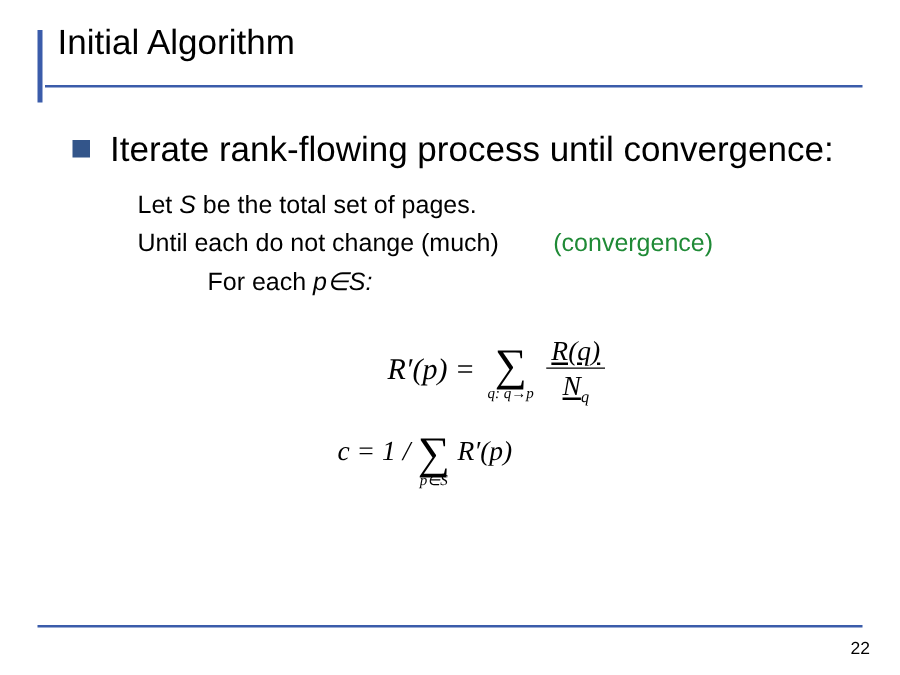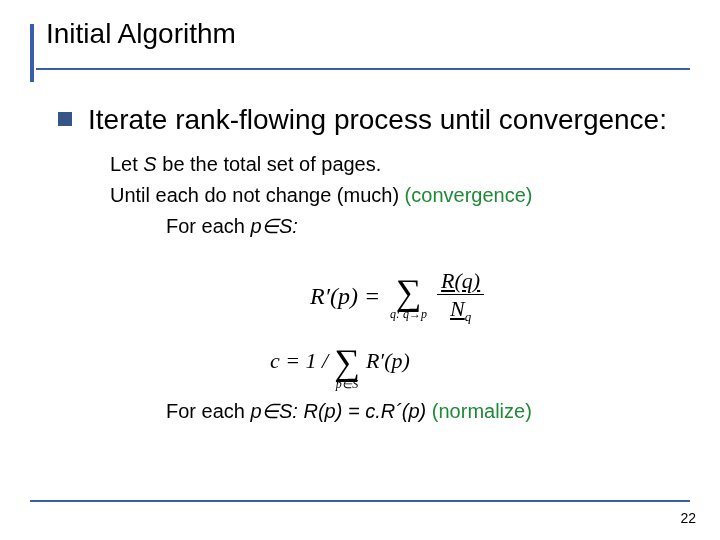--- a/index.html
+++ b/index.html
@@ -62,21 +62,21 @@
     line-height: 1.25;
   }
   .algo {
     padding: 12px 0 0 52px;
     font-size: 20px;
     color: #000;
     line-height: 1.55;
   }
   .algo .it { font-style: italic; }
   .indent1 { padding-left: 56px; }
-  .green { color: #1f8a36; }
+  .green { color: #1f8a36; margin-left: 38px; }
   .formula-block {
     padding: 4px 0 6px 200px;
   }
   .formula-row1 {
     display: flex;
     align-items: center;
     gap: 10px;
     font-family: "Times New Roman", Times, serif;
     font-size: 24px;
     font-style: italic;
@@ -193,22 +193,19 @@
         <div class="formula-row2">
           <span>c = 1 /</span>
           <div class="sum-col">
             <span class="sigma upright">∑</span>
             <span class="sub">p∈S</span>
           </div>
           <span>R′(p)</span>
         </div>
       </div>
 
-      <div class="indent1">
-        <span>For each </span><span class="it">p∈S: R(p) = c.R´(p)</span><span class="green">   (normalize)</span>
-      </div>
 
     </div>
   </div>
 
   <div class="bottom-rule"></div>
   <div class="page-num">22</div>
 </div>
 
 </body></html>

